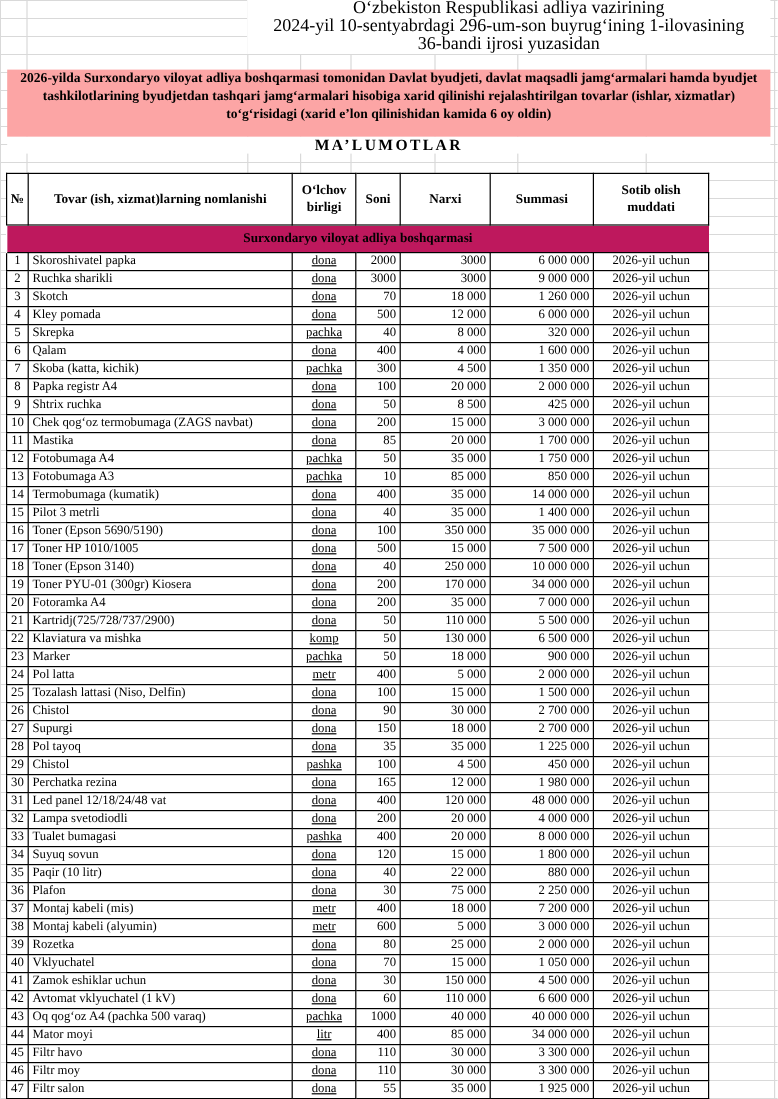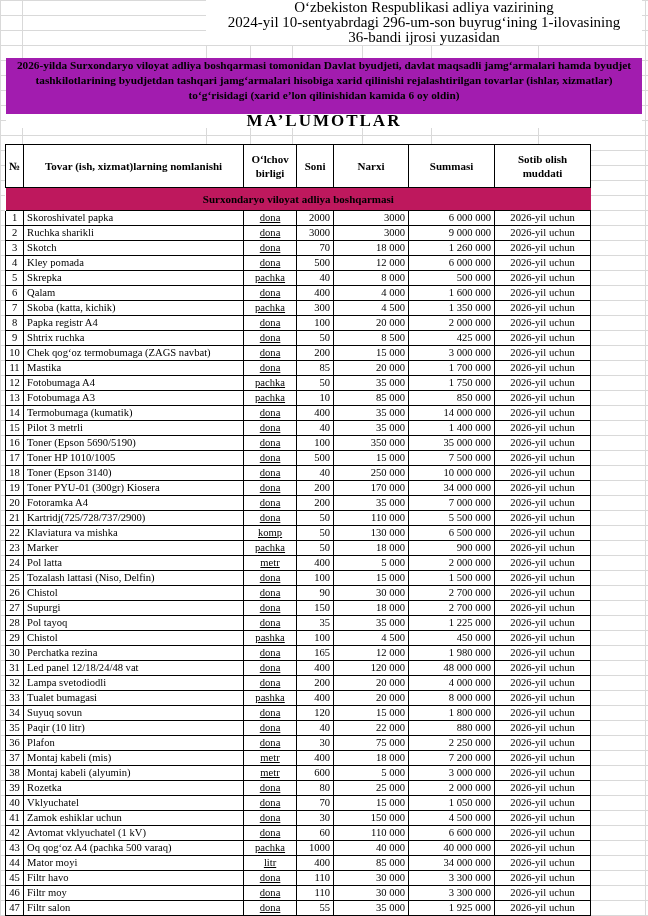--- a/index.html
+++ b/index.html
@@ -9,23 +9,23 @@
   .grid-bg { position:absolute; left:0; top:0; width:648px; height:916px;
     background-image:
       linear-gradient(to right, #d9d9d9 1px, transparent 1px),
       linear-gradient(to bottom, #d9d9d9 1px, transparent 1px);
     background-size: 100% 100%, 100% 15px; pointer-events:none; }
   .vlines { position:absolute; top:0; left:0; width:648px; height:916px; pointer-events:none; }
   .vlines div { position:absolute; top:0; bottom:0; width:1px; background:#d9d9d9; }
   .header-note { position:absolute; left:206px; width:436px; text-align:center; font-size:15px; line-height:15px; background:#fff; }
   .hn1 { top:0px; } .hn2 { top:15px; } .hn3 { top:30px; }
   .title-block { position:absolute; left:6px; top:58px; width:636px; text-align:center;
-    font-weight:bold; font-size:11.3px; line-height:15px; background:#a21caf; height:56px; overflow:hidden; }
+    font-weight:bold; font-size:11.3px; line-height:15px; background:#fca5a5; height:56px; overflow:hidden; }
   .subtitle { position:absolute; left:6px; top:114px; width:636px; text-align:center; font-weight:bold;
-    font-size:17px; letter-spacing:2px; line-height:14px; background:#fff; }
+    font-size:13px; letter-spacing:2px; line-height:14px; background:#fff; }
   table.main { position:absolute; left:5px; top:144px; border-collapse:collapse; table-layout:fixed; background:#fff; }
   table.main td, table.main th { border:1px solid #000; padding:0 3px; font-size:10.6px; line-height:14px; height:14px; white-space:nowrap; overflow:hidden; }
   table.main th { font-weight:bold; height:42px; font-size:11px; line-height:14px; text-align:center; white-space:normal; }
   table.main tr.section td { border:none; border-left:1px solid #fff; text-align:center; font-weight:bold; height:22px; font-size:11px; background:#be185d; }
   td.num { text-align:center; padding:0 2px; }
   td.name { text-align:left; }
   td.unit { text-align:center;text-decoration:underline; }
   td.r { text-align:right; }
   td.term { text-align:center; }
   .c0{width:17px}.c1{width:220px}.c2{width:53px}.c3{width:37px}.c4{width:75px}.c5{width:86px}.c6{width:96px}
@@ -116,21 +116,21 @@
         <td class="r">12 000</td>
         <td class="r">6 000 000</td>
         <td class="term">2026-yil uchun</td>
       </tr>
       <tr>
         <td class="num">5</td>
         <td class="name">Skrepka</td>
         <td class="unit">pachka</td>
         <td class="r">40</td>
         <td class="r">8 000</td>
-        <td class="r">500 000</td>
+        <td class="r">320 000</td>
         <td class="term">2026-yil uchun</td>
       </tr>
       <tr>
         <td class="num">6</td>
         <td class="name">Qalam</td>
         <td class="unit">dona</td>
         <td class="r">400</td>
         <td class="r">4 000</td>
         <td class="r">1 600 000</td>
         <td class="term">2026-yil uchun</td>

